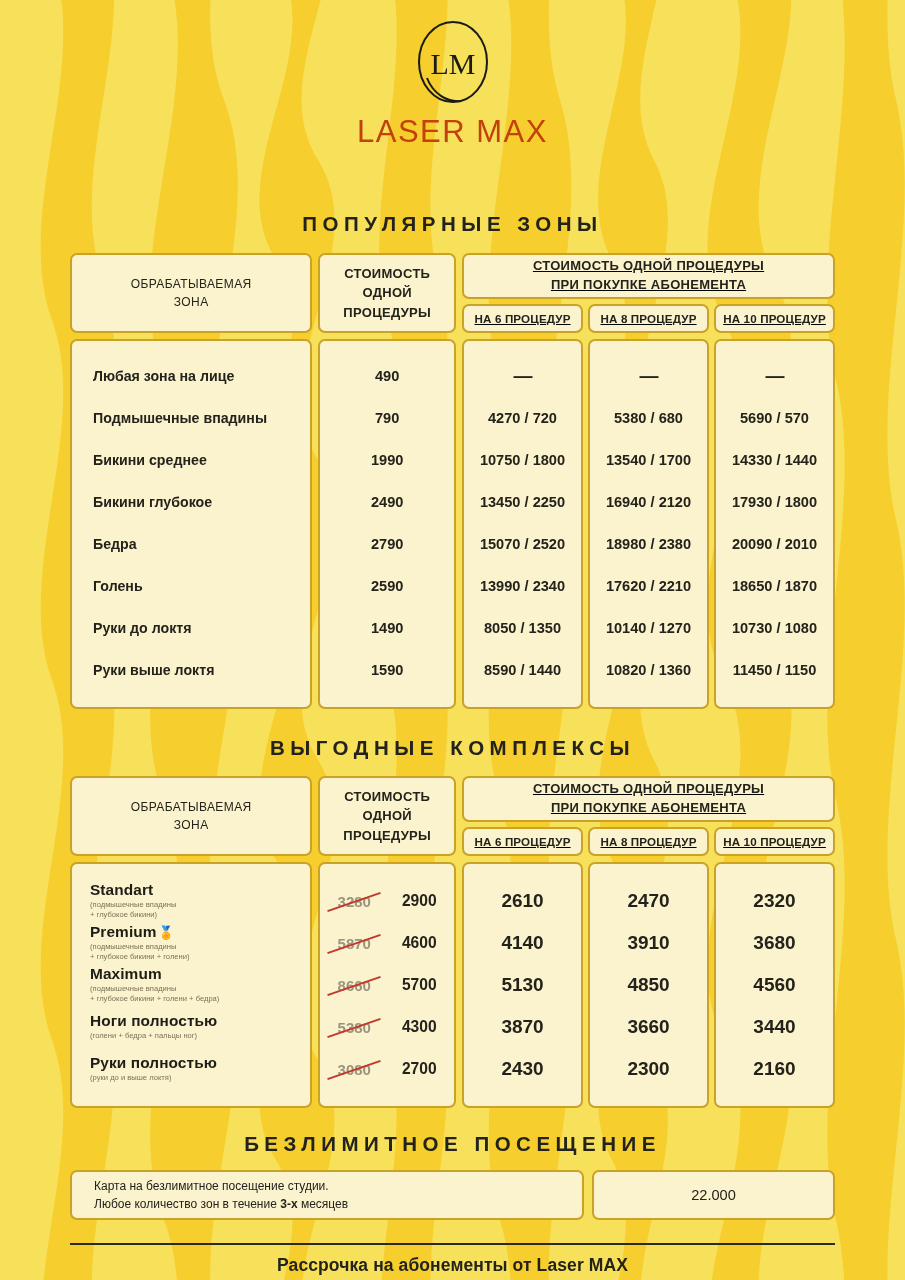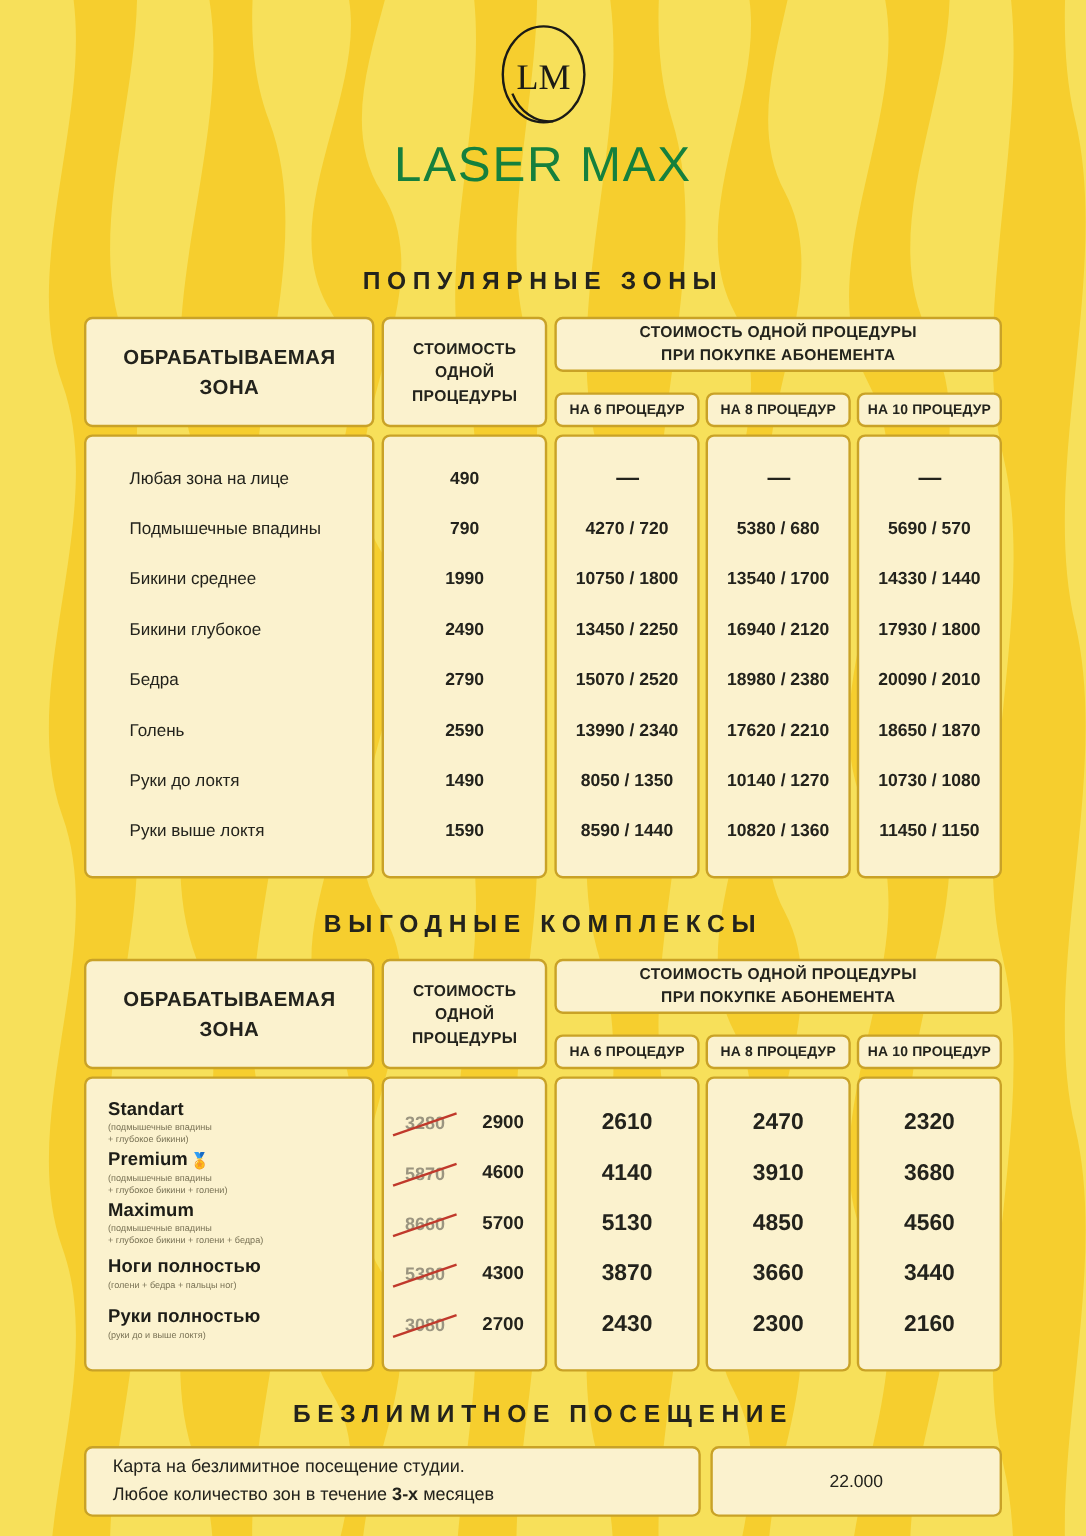--- a/index.html
+++ b/index.html
@@ -28,23 +28,23 @@
     width: 905px;
     height: 917px;
     padding: 0 70px;
   }
 
   
   .logo-wrap { text-align: center; padding-top: 16px; }
   .logo-mark { display: block; margin: 0 auto; }
   .logo-word {
     font-family: "Liberation Sans", sans-serif;
-    font-size: 41px;
+    font-size: 31px;
     letter-spacing: 1.5px;
-    color: #15803d;
+    color: #c2410c;
     margin-top: 2px;
     font-weight: 400;
   }
 
   
   .section-title {
     text-align: center;
     font-size: 20.5px;
     font-weight: 700;
     letter-spacing: 5.5px;
@@ -64,34 +64,34 @@
     background: #FBF2CE;
     border: 2px solid #C9A227;
     border-radius: 7px;
   }
 
   .hdr-zone {
     width: 243px;
     min-height: 80px;
     display: flex; align-items: center; justify-content: center;
     text-align: center;
-    font-size: 17px; font-weight: 700; letter-spacing: .4px;
+    font-size: 12px; font-weight: 400; letter-spacing: .4px;
     color: #23231c; line-height: 1.5;
     padding: 6px 8px;
   }
   .hdr-price {
     width: 138px;
     min-height: 80px;
     display: flex; align-items: center; justify-content: center;
     text-align: center;
     font-size: 13px; font-weight: 700; letter-spacing: .3px;
     color: #23231c; line-height: 1.5;
     padding: 6px 4px;
   }
-  .hdr-right { width: 374px; display: flex; flex-direction: column; gap: 17px; }
+  .hdr-right { width: 374px; display: flex; flex-direction: column; gap: 5px; text-decoration: underline; }
   .hdr-right-top {
     height: 46px;
     display: flex; align-items: center; justify-content: center;
     text-align: center;
     font-size: 13px; font-weight: 700; letter-spacing: .3px;
     color: #23231c; line-height: 1.45;
   }
   .hdr-sub-row { display: flex; gap: 5px; }
   .hdr-sub {
     flex: 1;
@@ -106,22 +106,22 @@
   .body-row { display: flex; gap: 6px; margin-top: 6px; }
   .col-zone  { width: 243px; }
   .col-price { width: 138px; }
   .col-pack  { width: 374px; display: flex; gap: 5px; }
   .col-pack > div { flex: 1; }
 
   .t1-zone-cell, .t1-price-cell, .t1-pack-cell { padding: 14px 0 16px; }
 
   .t1-zone-cell .li {
     height: 42px; display: flex; align-items: center;
-    padding-left: 36px;
-    font-size: 14.2px; font-weight: 400; color: #23231c;
+    padding-left: 21px;
+    font-size: 14.2px; font-weight: 700; color: #23231c;
   }
   .t1-price-cell .li,
   .t1-pack-cell .li {
     height: 42px; display: flex; align-items: center; justify-content: center;
     font-size: 14.6px; font-weight: 700; color: #23231c;
   }
   .dash { font-size: 19px; font-weight: 700; letter-spacing: -1px; }
 
   
   .t2-zone-cell { padding: 16px 12px 16px 18px; }
@@ -163,21 +163,21 @@
     font-size: 19px; font-weight: 700; color: #23231c;
   }
 
   
   .unlim-row { display: flex; gap: 8px; }
   .unlim-text {
     flex: 1;
     min-height: 46px;
     display: flex; flex-direction: column; justify-content: center;
     padding: 5px 0 5px 22px;
-    font-size: 15px; color: #23231c; line-height: 1.5;
+    font-size: 12px; color: #23231c; line-height: 1.5;
   }
   .unlim-text b { font-weight: 700; }
   .unlim-price {
     width: 243px;
     min-height: 46px;
     display: flex; align-items: center; justify-content: center;
     font-size: 14.6px; color: #23231c;
   }
 
   

